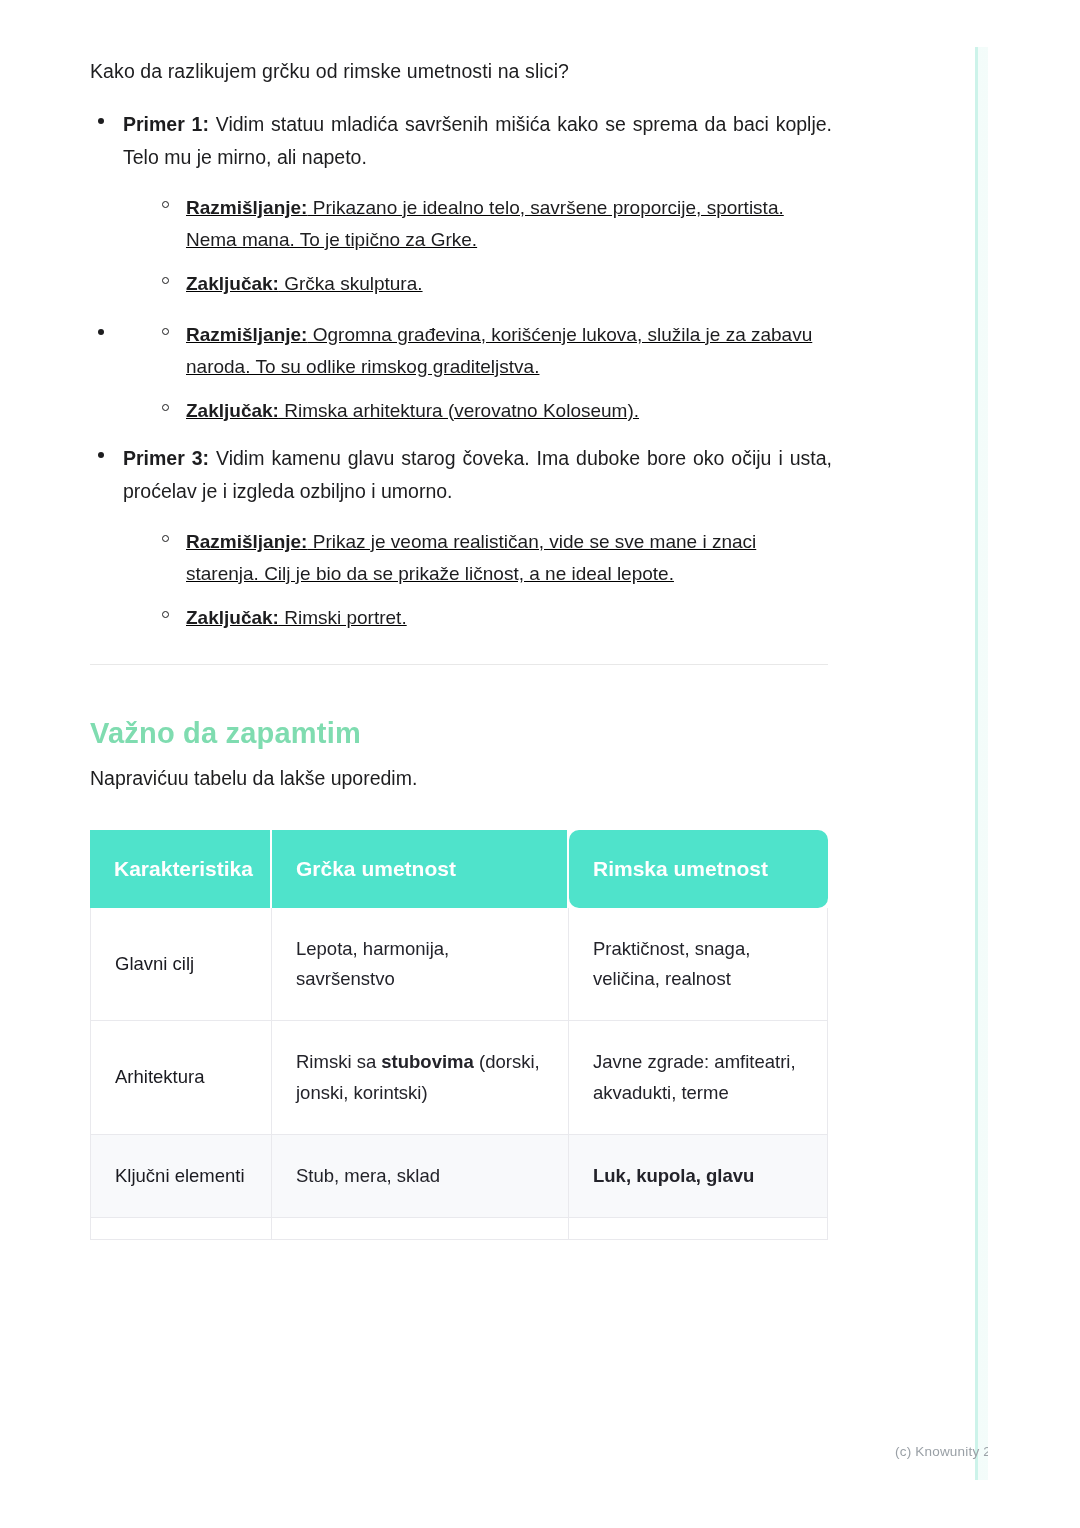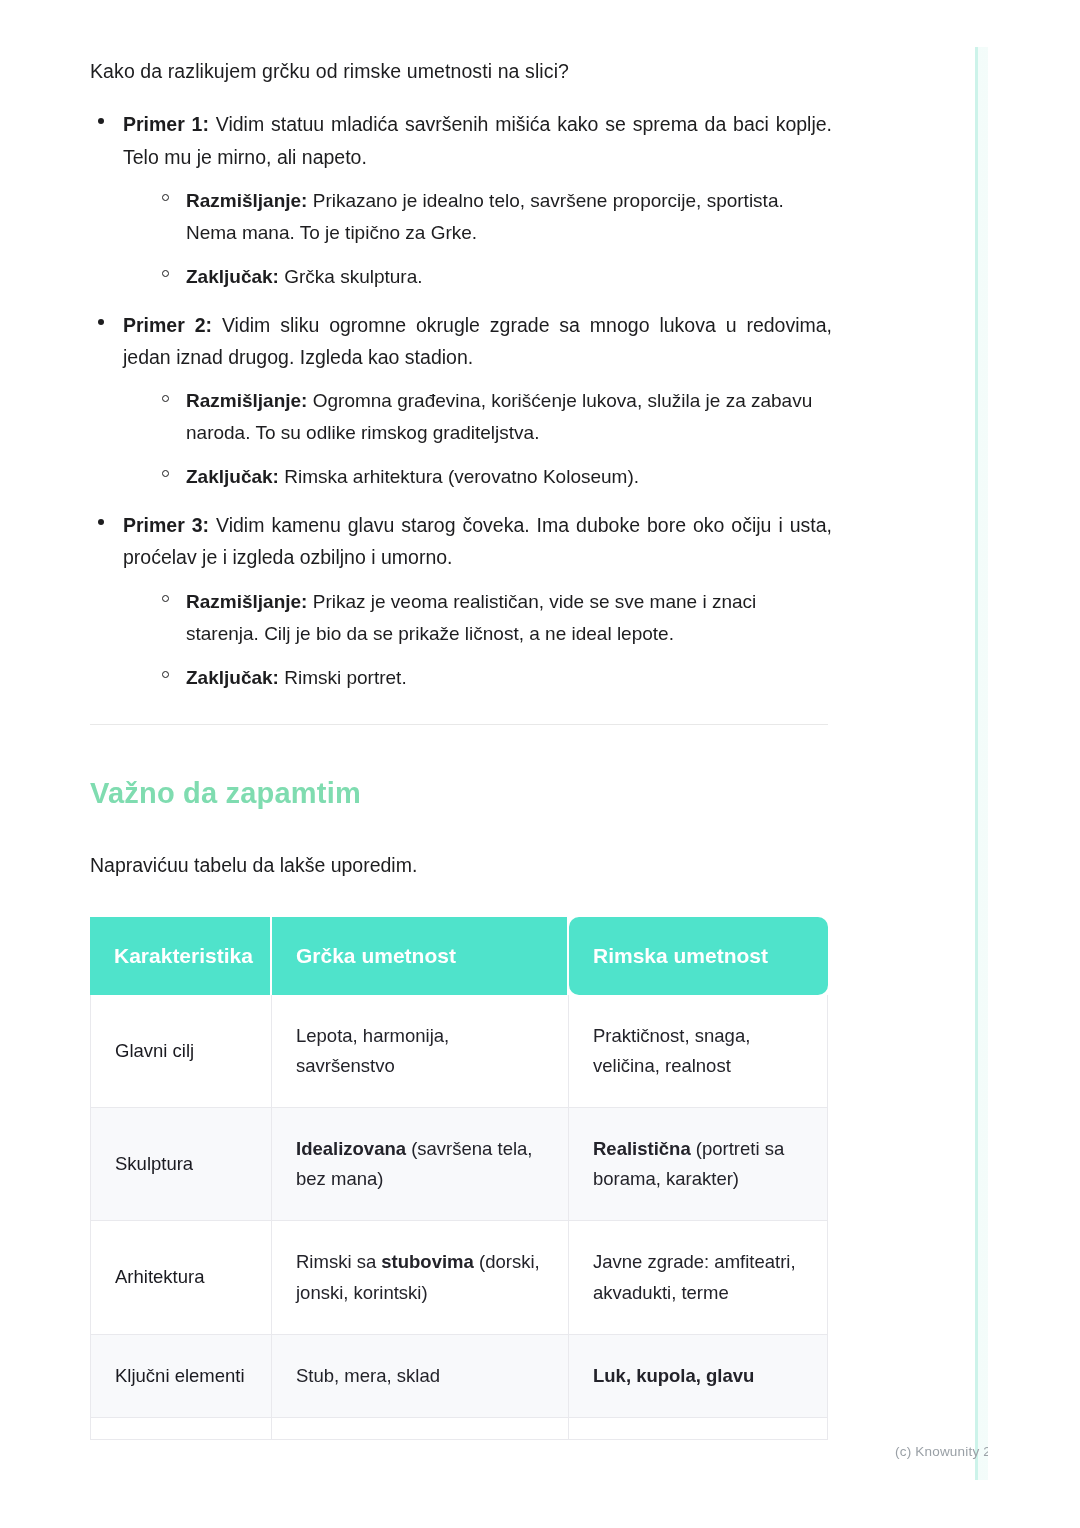--- a/index.html
+++ b/index.html
@@ -73,23 +73,24 @@
     font-size: 19.5px;
     line-height: 1.66;
     color: #1d1d1f;
     text-align: justify;
     text-justify: inter-word;
   }
   .para1 .lbl { font-weight: 700; }
 
   ul.lvl2 {
     list-style: none;
-    margin-top: 12px;
+    margin-top: 19px;
     margin-bottom: 16px;
     padding-left: 32px;
+    text-decoration: underline;
   }
   ul.lvl2 > li.item2 {
     position: relative;
     padding-left: 31px;
     margin-bottom: 12px;
   }
   ul.lvl2 > li.item2 > .bullet2 {
     position: absolute;
     left: 7px;
     top: 0.58em;
@@ -116,21 +117,21 @@
   
   .sect-heading {
     margin-top: 52px;
     font-size: 29px;
     font-weight: 700;
     color: #7fdcb0;
     letter-spacing: 0.2px;
   }
 
   .sect-intro {
-    margin-top: 41px;
+    margin-top: 14px;
     font-size: 19.5px;
     line-height: 1.5;
     color: #1d1d1f;
   }
 
   
   .cmp-table {
     margin-top: 37px;
     width: 738px;
     border-collapse: separate;
@@ -212,21 +213,20 @@
           </li>
           <li class="item2">
             <span class="bullet2"></span>
             <p class="para2"><span class="lbl">Zaključak:</span><span> Grčka skulptura.</span></p>
           </li>
         </ul>
       </li>
 
       <li class="item1">
         <span class="bullet1"></span>
-        <p class="para1"><span class="lbl">Primer 2:</span><span> Vidim sliku ogromne okrugle zgrade sa mnogo lukova u redovima, jedan iznad drugog. Izgleda kao stadion.</span></p>
         <ul class="lvl2">
           <li class="item2">
             <span class="bullet2"></span>
             <p class="para2"><span class="lbl">Razmišljanje:</span><span> Ogromna građevina, korišćenje lukova, služila je za zabavu naroda. To su odlike rimskog graditeljstva.</span></p>
           </li>
           <li class="item2">
             <span class="bullet2"></span>
             <p class="para2"><span class="lbl">Zaključak:</span><span> Rimska arhitektura (verovatno Koloseum).</span></p>
           </li>
         </ul>
@@ -269,25 +269,20 @@
         </tr>
       </thead>
       <tbody>
 
         <tr class="plain rowtall">
           <td class="keycol">Glavni cilj</td>
           <td><span>Lepota, harmonija, savršenstvo</span><b></b><span></span></td>
           <td><span>Praktičnost, snaga, veličina, realnost</span><b></b><span></span></td>
         </tr>
 
-        <tr class="shaded rowtall">
-          <td class="keycol">Skulptura</td>
-          <td><span></span><b>Idealizovana</b><span> (savršena tela, bez mana)</span></td>
-          <td><span></span><b>Realistična</b><span> (portreti sa borama, karakter)</span></td>
-        </tr>
 
         <tr class="plain rowtall">
           <td class="keycol">Arhitektura</td>
           <td><span>Rimski sa </span><b>stubovima</b><span> (dorski, jonski, korintski)</span></td>
           <td><span>Javne zgrade: amfiteatri, akvadukti, terme</span><b></b><span></span></td>
         </tr>
 
         <tr class="shaded rowtall">
           <td class="keycol">Ključni elementi</td>
           <td><span>Stub, mera, sklad</span><b></b><span></span></td>

